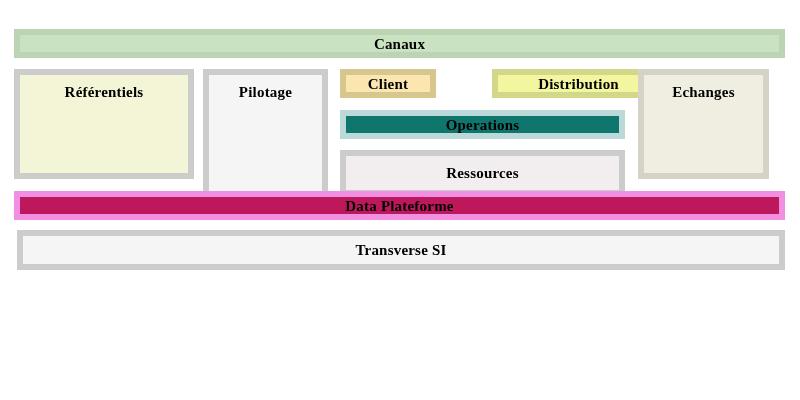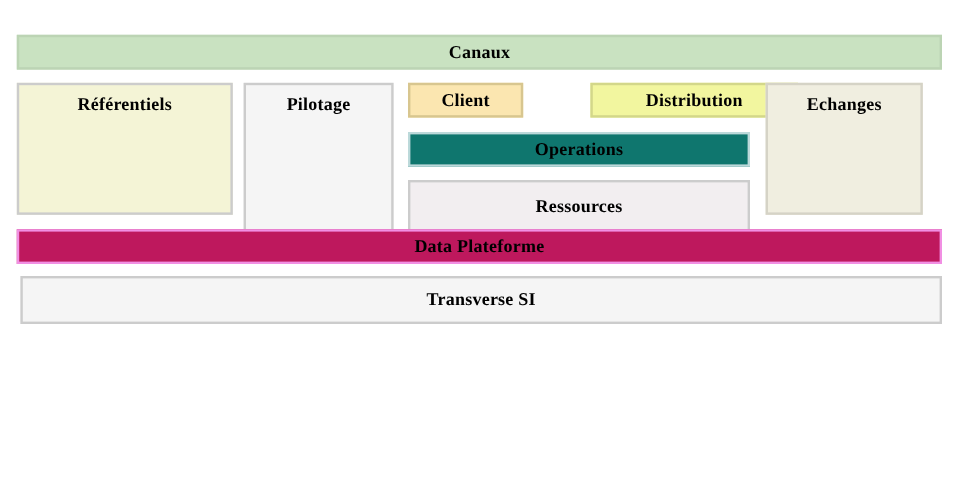--- a/index.html
+++ b/index.html
@@ -15,21 +15,21 @@
   }
   #canvas {
     position: relative;
     width: 800px;
     height: 400px;
     background: #ffffff;
   }
   .block {
     position: absolute;
     box-sizing: border-box;
-    border: 2px solid #0369a1;
+    border: 6px solid #0369a1;
     font-weight: bold;
     font-size: 15px;
     color: #000000;
     text-align: center;
     letter-spacing: 0.2px;
   }
   
   .banner {
     display: flex;
     align-items: center;

